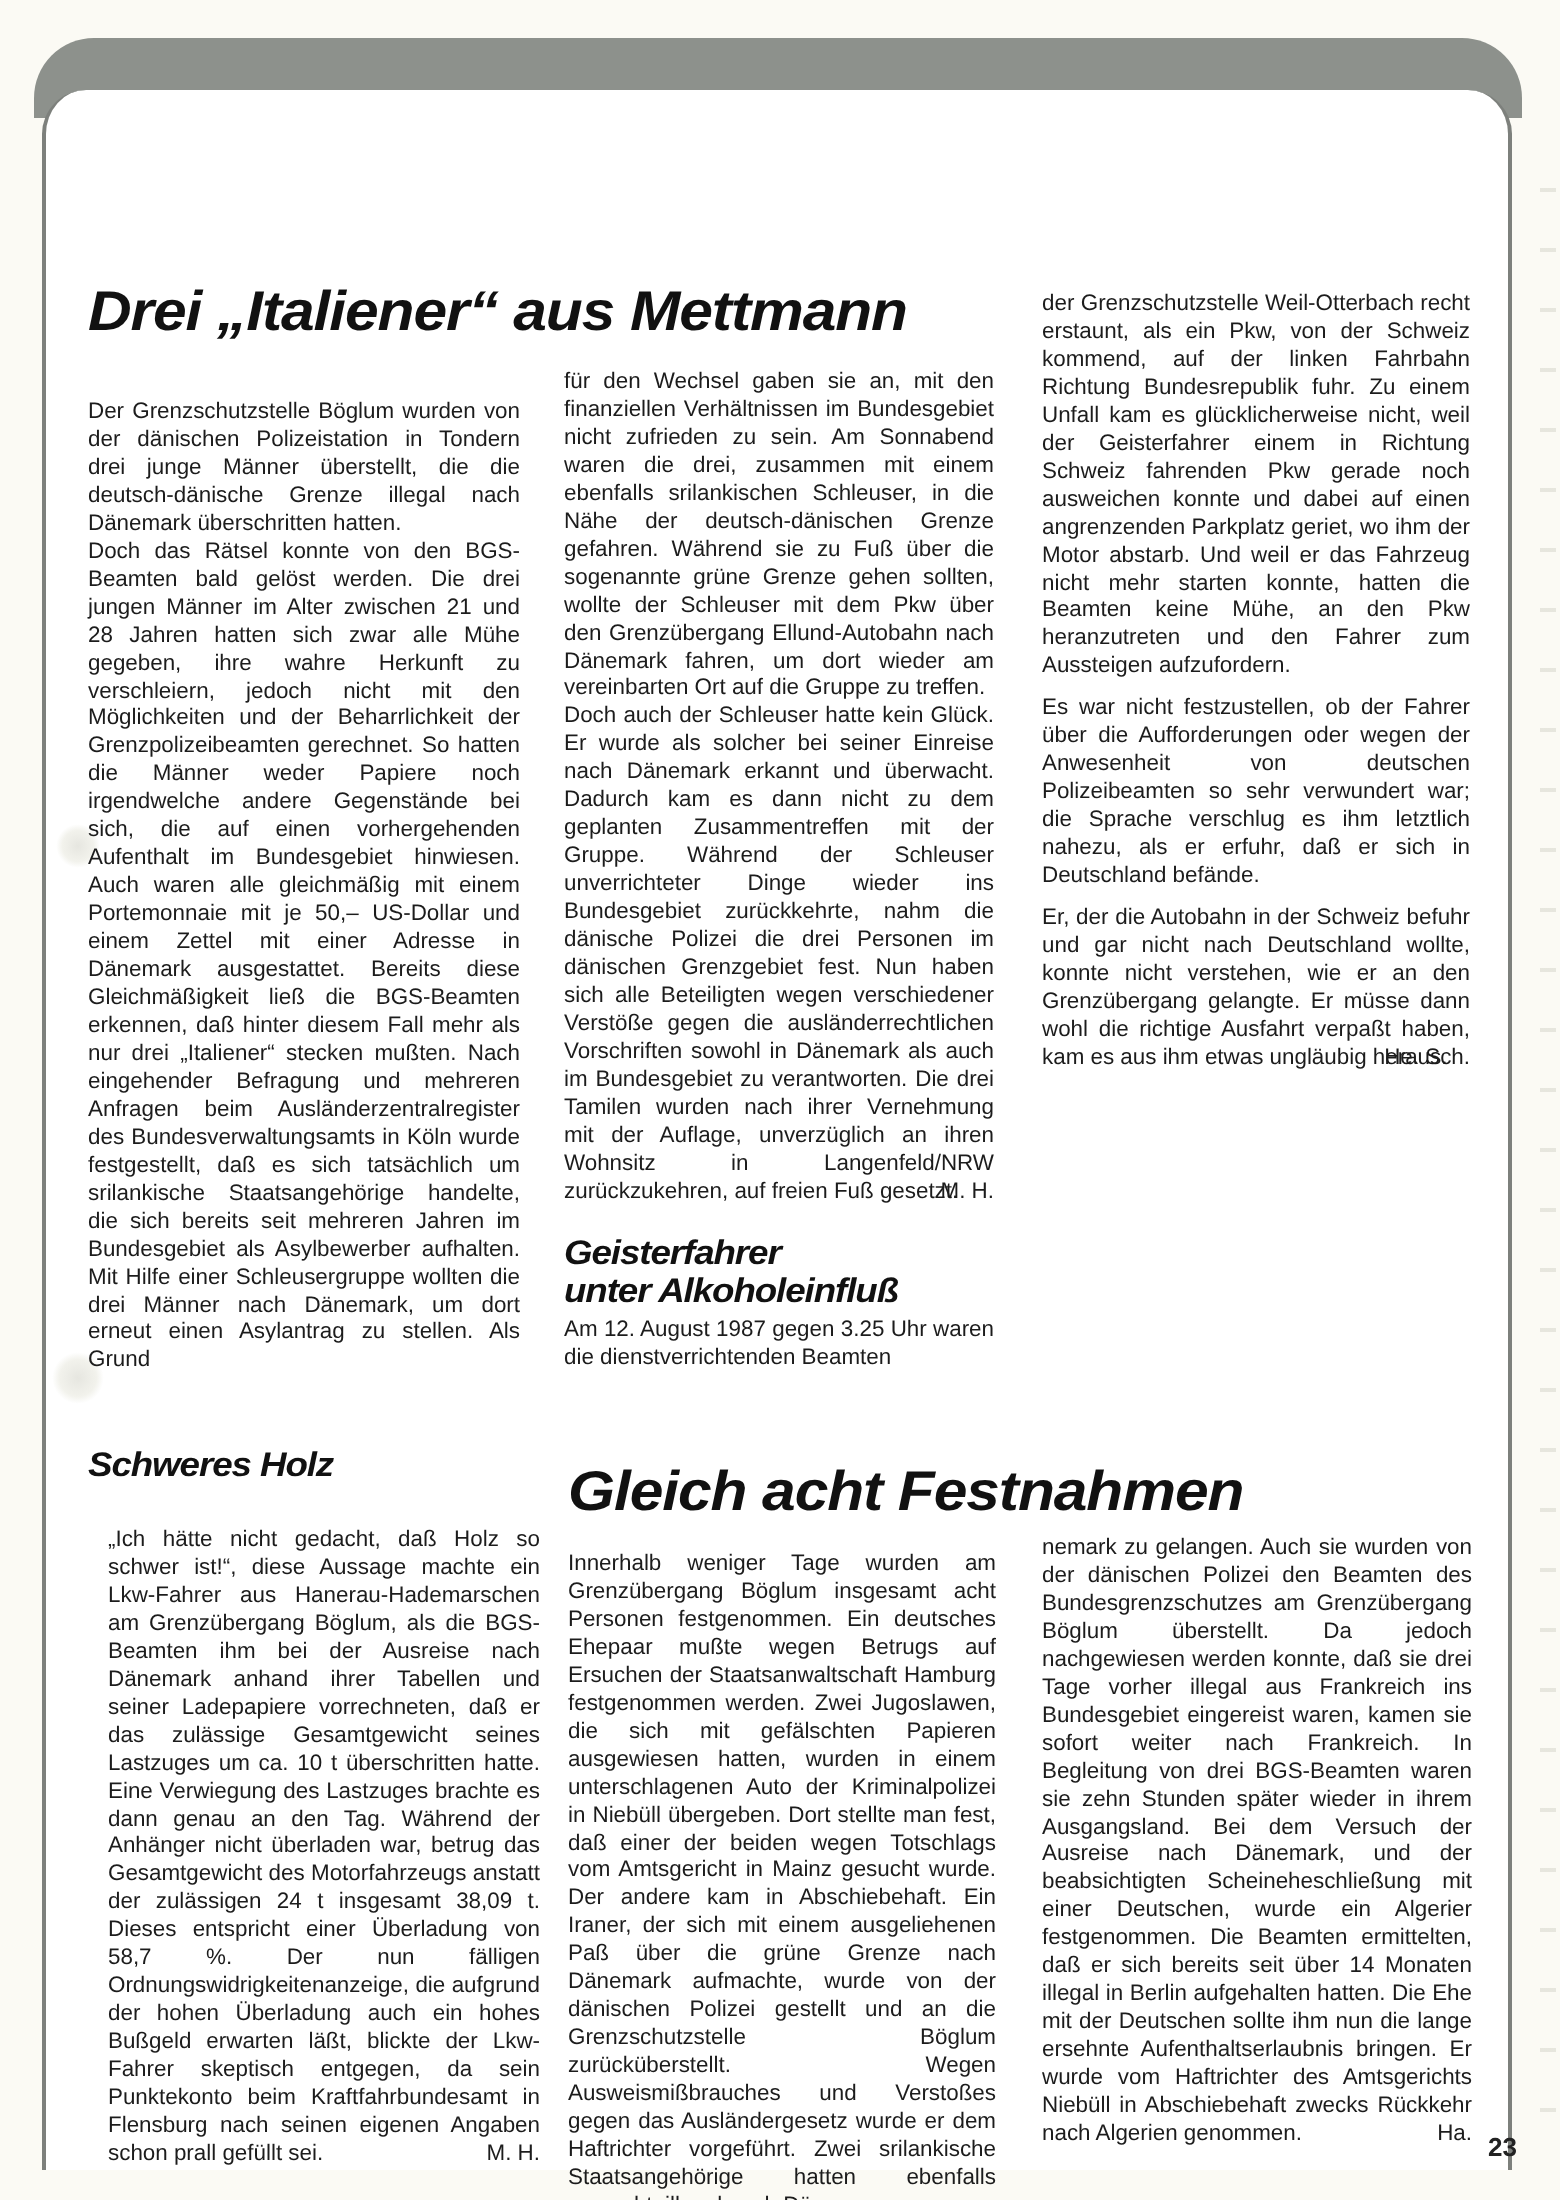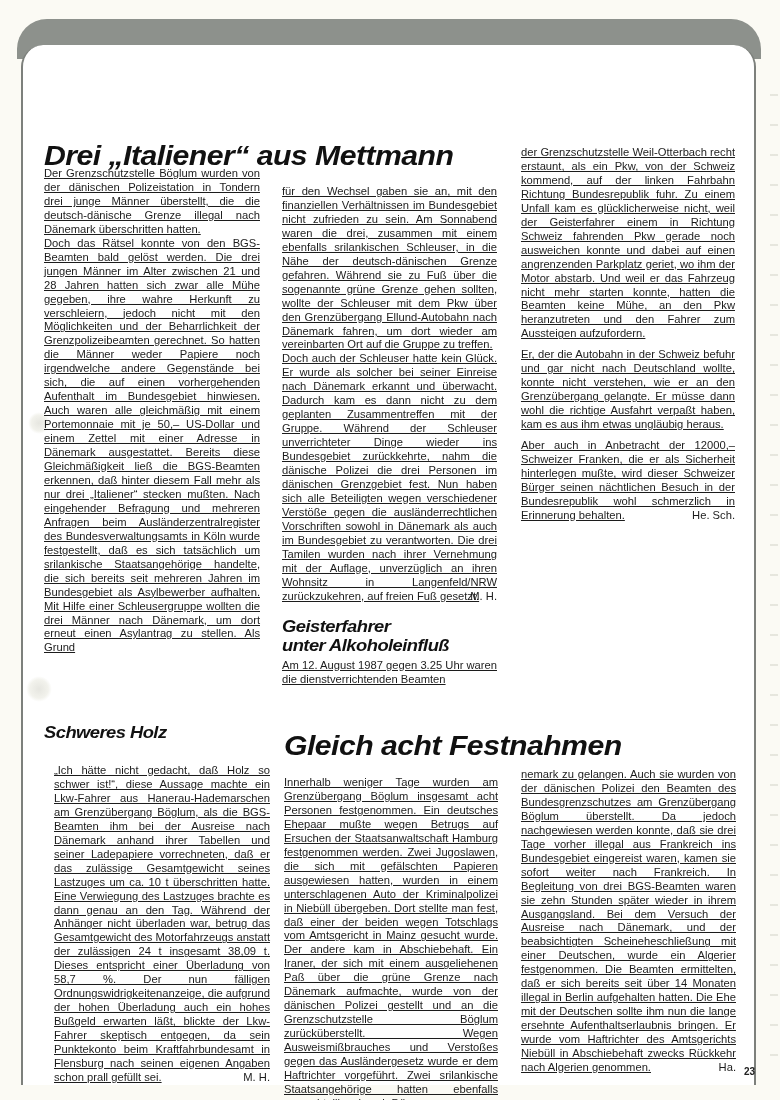--- a/index.html
+++ b/index.html
@@ -43,34 +43,34 @@
   .h-geister { left: 282px; top: 617px; font-size: 17px; line-height: 19px; }
   .h-holz { left: 44px; top: 723px; font-size: 17px; }
   .h-acht { left: 284px; top: 730px; font-size: 28px; }
   .col {
     position: absolute;
     font-size: 11.2px;
     line-height: 13.95px;
     text-align: justify;
     hyphens: manual;
   }
-  .col p { margin: 0; text-decoration: underline; }
+  .col p { margin: 0; }
   .col p + p.gap { margin-top: 7px; }
   .sig { display: block; text-align: right; margin-top: -13.95px; }
   .sig-wrap { position: relative; }
-  .c1 { left: 44px; top: 167px; width: 216px; }
+  .c1 { left: 44px; top: 200px; width: 216px; }
   .c2 { left: 282px; top: 185px; width: 215px; }
   .c2b { left: 282px; top: 659px; width: 215px; }
   .c3 { left: 521px; top: 146px; width: 214px; }
   .c4 { left: 54px; top: 764px; width: 216px; }
   .c5 { left: 284px; top: 776px; width: 214px; }
   .c6 { left: 521px; top: 768px; width: 215px; }
   .page-number {
     position: absolute; left: 744px; top: 1066px;
-    font-size: 10px; font-weight: bold; color: #222; text-align: right;
+    font-size: 13px; font-weight: bold; color: #222; text-align: right;
   }
   .smudge {
     position: absolute; border-radius: 50%;
     background: radial-gradient(circle, #e6e6e0 0%, #f2f2ec 50%, transparent 70%);
   }
 </style>
 </head>
 <body>
 
 <div class="frame-top"></div>
@@ -98,22 +98,22 @@
   <span>Geisterfahrer</span><br>
   <span>unter Alkoholeinfluß</span>
 </h2>
 
 <div class="col c2b">
   <p>Am 12. August 1987 gegen 3.25 Uhr waren die dienstverrichtenden Beamten</p>
 </div>
 
 <div class="col c3">
   <p>der Grenzschutzstelle Weil-Otterbach recht erstaunt, als ein Pkw, von der Schweiz kommend, auf der linken Fahrbahn Richtung Bundesrepublik fuhr. Zu einem Unfall kam es glücklicherweise nicht, weil der Geisterfahrer einem in Richtung Schweiz fahrenden Pkw gerade noch ausweichen konnte und dabei auf einen angrenzenden Parkplatz geriet, wo ihm der Motor abstarb. Und weil er das Fahrzeug nicht mehr starten konnte, hatten die Beamten keine Mühe, an den Pkw heranzutreten und den Fahrer zum Aussteigen aufzufordern.</p>
+  <p class="gap">Es war nicht festzustellen, ob der Fahrer über die Aufforderungen oder wegen der Anwesenheit von deutschen Polizeibeamten so sehr verwundert war; die Sprache verschlug es ihm letztlich nahezu, als er erfuhr, daß er sich in Deutschland befände.</p>
   <p class="gap">Er, der die Autobahn in der Schweiz befuhr und gar nicht nach Deutschland wollte, konnte nicht verstehen, wie er an den Grenzübergang gelangte. Er müsse dann wohl die richtige Ausfahrt verpaßt haben, kam es aus ihm etwas ungläubig heraus.</p>
-  <p class="gap">Aber auch in Anbetracht der 12000,– Schweizer Franken, die er als Sicherheit hinterlegen mußte, wird dieser Schweizer Bürger seinen nächtlichen Besuch in der Bundesrepublik wohl schmerzlich in Erinnerung behalten.</p>
   <div class="sig-wrap">
       <span class="sig">He. Sch.</span>
     </div>
 </div>
 
 <h2 class="headline h-holz">Schweres Holz</h2>
 
 <div class="col c4">
   <p>„Ich hätte nicht gedacht, daß Holz so schwer ist!“, diese Aussage machte ein Lkw-Fahrer aus Hanerau-Hademarschen am Grenzübergang Böglum, als die BGS-Beamten ihm bei der Ausreise nach Dänemark anhand ihrer Tabellen und seiner Ladepapiere vorrechneten, daß er das zulässige Gesamtgewicht seines Lastzuges um ca. 10 t überschritten hatte. Eine Verwiegung des Lastzuges brachte es dann genau an den Tag. Während der Anhänger nicht überladen war, betrug das Gesamtgewicht des Motorfahrzeugs anstatt der zulässigen 24 t insgesamt 38,09 t. Dieses entspricht einer Überladung von 58,7 %. Der nun fälligen Ordnungswidrigkeitenanzeige, die aufgrund der hohen Überladung auch ein hohes Bußgeld erwarten läßt, blickte der Lkw-Fahrer skeptisch entgegen, da sein Punktekonto beim Kraftfahrbundesamt in Flensburg nach seinen eigenen Angaben schon prall gefüllt sei.</p>
   <div class="sig-wrap">

